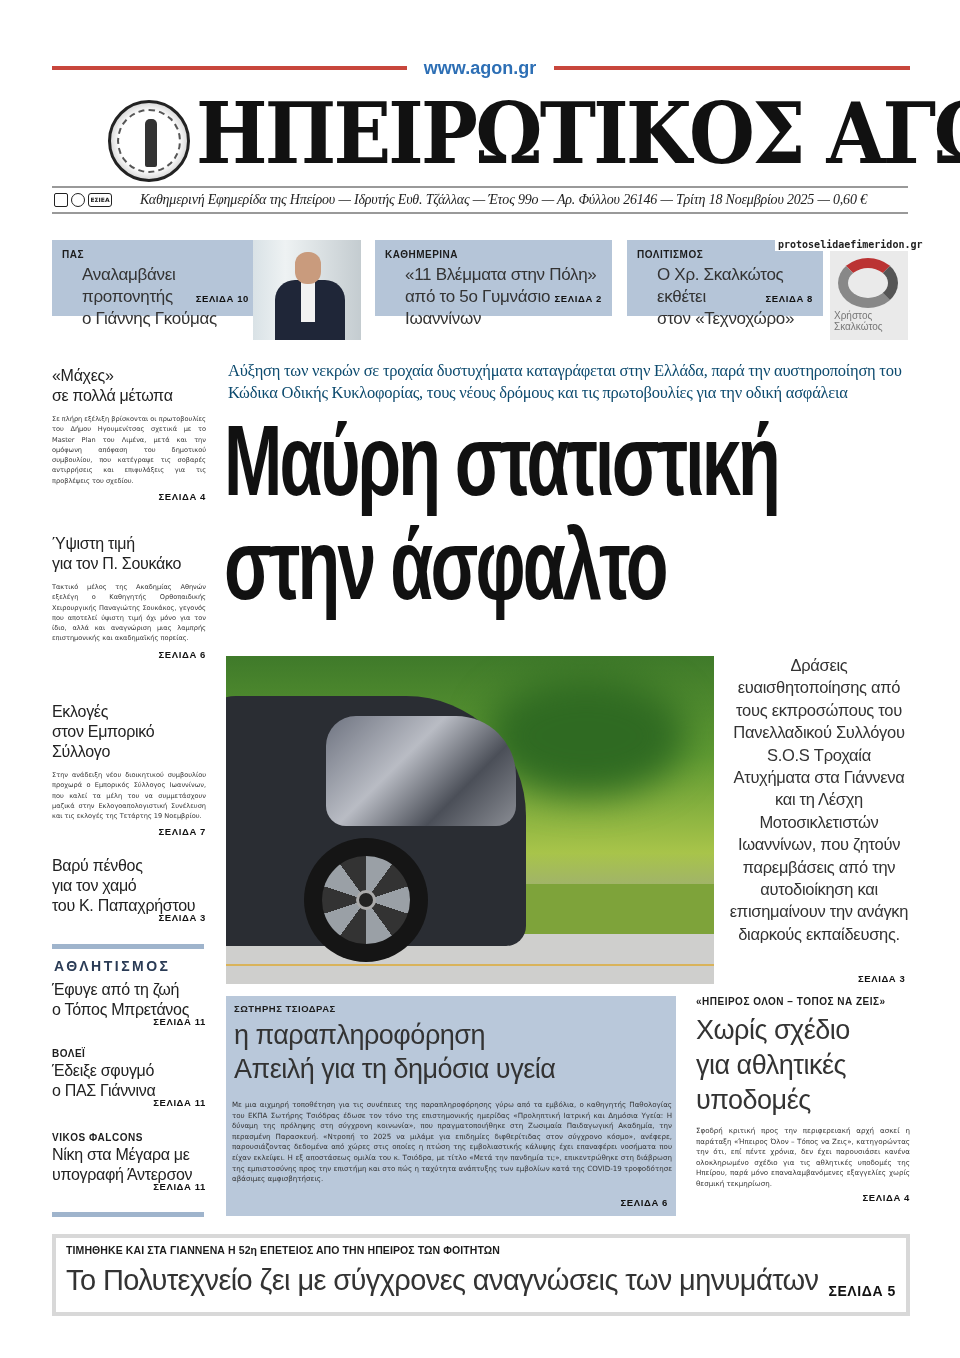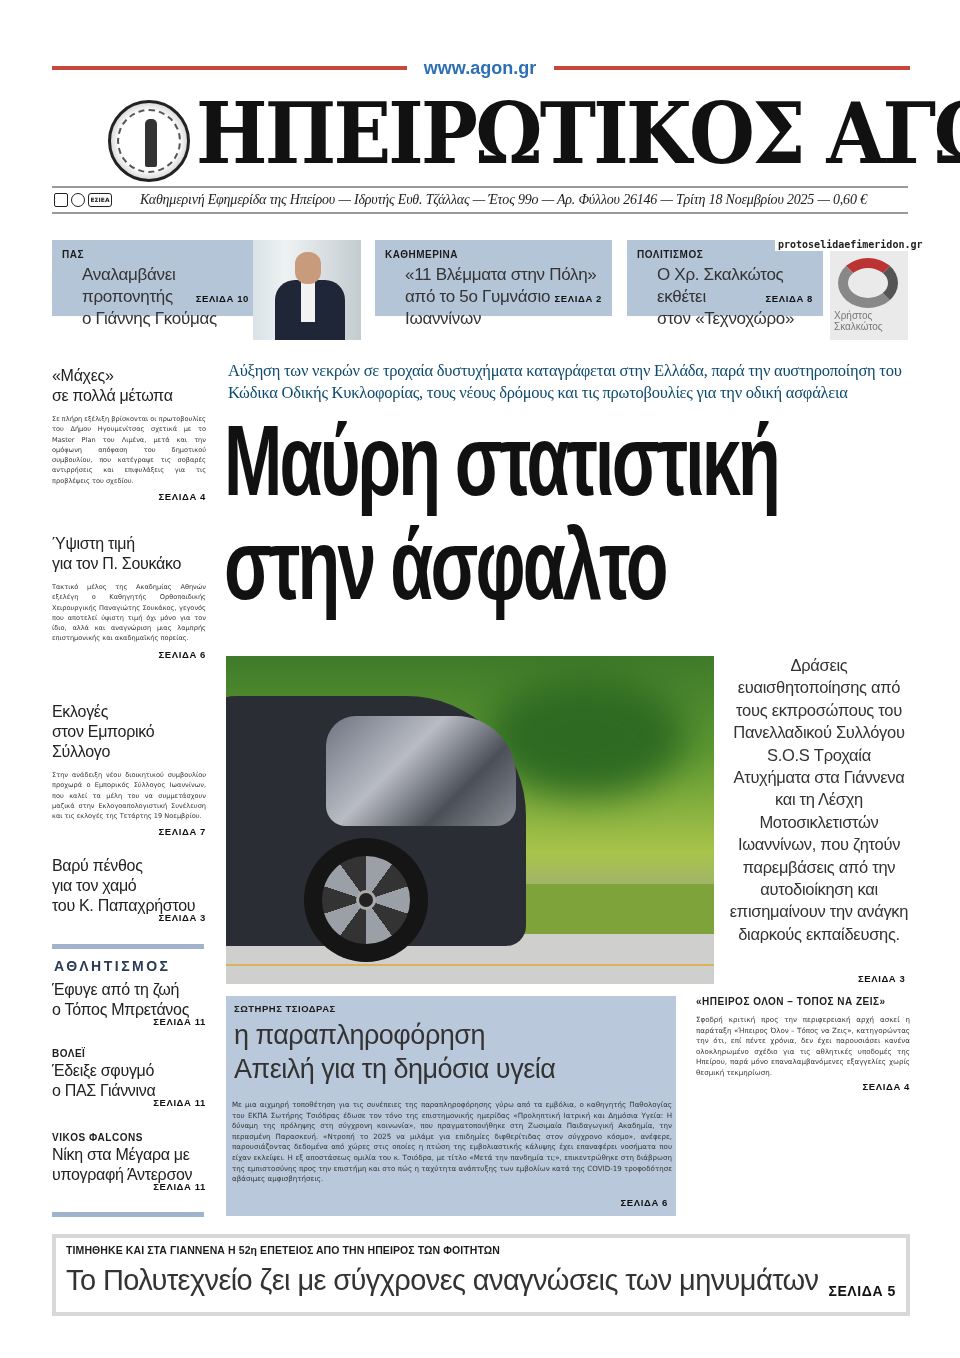--- a/index.html
+++ b/index.html
@@ -255,20 +255,25 @@
   <div class="hl">
     <div>η παραπληροφόρηση</div>
     <div>Απειλή για τη δημόσια υγεία</div>
   </div>
   <div class="b">Με μια αιχμηρή τοποθέτηση για τις συνέπειες της παραπληροφόρησης γύρω από τα εμβόλια, ο καθηγητής Παθολογίας του ΕΚΠΑ Σωτήρης Τσιόδρας έδωσε τον τόνο της επιστημονικής ημερίδας «Προληπτική Ιατρική και Δημόσια Υγεία: Η δύναμη της πρόληψης στη σύγχρονη κοινωνία», που πραγματοποιήθηκε στη Ζωσιμαία Παιδαγωγική Ακαδημία, την περασμένη Παρασκευή. «Ντροπή το 2025 να μιλάμε για επιδημίες διφθερίτιδας στον σύγχρονο κόσμο», ανέφερε, παρουσιάζοντας δεδομένα από χώρες στις οποίες η πτώση της εμβολιαστικής κάλυψης έχει επαναφέρει νοσήματα που είχαν εκλείψει. Η εξ αποστάσεως ομιλία του κ. Τσιόδρα, με τίτλο «Μετά την πανδημία τι;», επικεντρώθηκε στη διάβρωση της εμπιστοσύνης προς την επιστήμη και στο πώς η ταχύτητα ανάπτυξης των εμβολίων κατά της COVID-19 τροφοδότησε αβάσιμες αμφισβητήσεις.</div>
   <div class="page">ΣΕΛΙΔΑ 6</div>
 </div>
 
 <div class="rstory">
   <div class="kicker">«ΗΠΕΙΡΟΣ ΟΛΟΝ – ΤΟΠΟΣ ΝΑ ΖΕΙΣ»</div>
+  <div class="hl">
+    <div>Χωρίς σχέδιο</div>
+    <div>για αθλητικές</div>
+    <div>υποδομές</div>
+  </div>
   <div class="b">Σφοδρή κριτική προς την περιφερειακή αρχή ασκεί η παράταξη «Ήπειρος Όλον – Τόπος να Ζεις», κατηγορώντας την ότι, επί πέντε χρόνια, δεν έχει παρουσιάσει κανένα ολοκληρωμένο σχέδιο για τις αθλητικές υποδομές της Ηπείρου, παρά μόνο επαναλαμβανόμενες εξαγγελίες χωρίς θεσμική τεκμηρίωση.</div>
   <div class="page">ΣΕΛΙΔΑ 4</div>
 </div>
 
 <div class="footbox">
   <div class="kicker">ΤΙΜΗΘΗΚΕ ΚΑΙ ΣΤΑ ΓΙΑΝΝΕΝΑ Η 52η ΕΠΕΤΕΙΟΣ ΑΠΟ ΤΗΝ ΗΠΕΙΡΟΣ ΤΩΝ ΦΟΙΤΗΤΩΝ</div>
   <div class="hl">Το Πολυτεχνείο ζει με σύγχρονες αναγνώσεις των μηνυμάτων</div>
   <div class="page">ΣΕΛΙΔΑ 5</div>
 </div>
 

